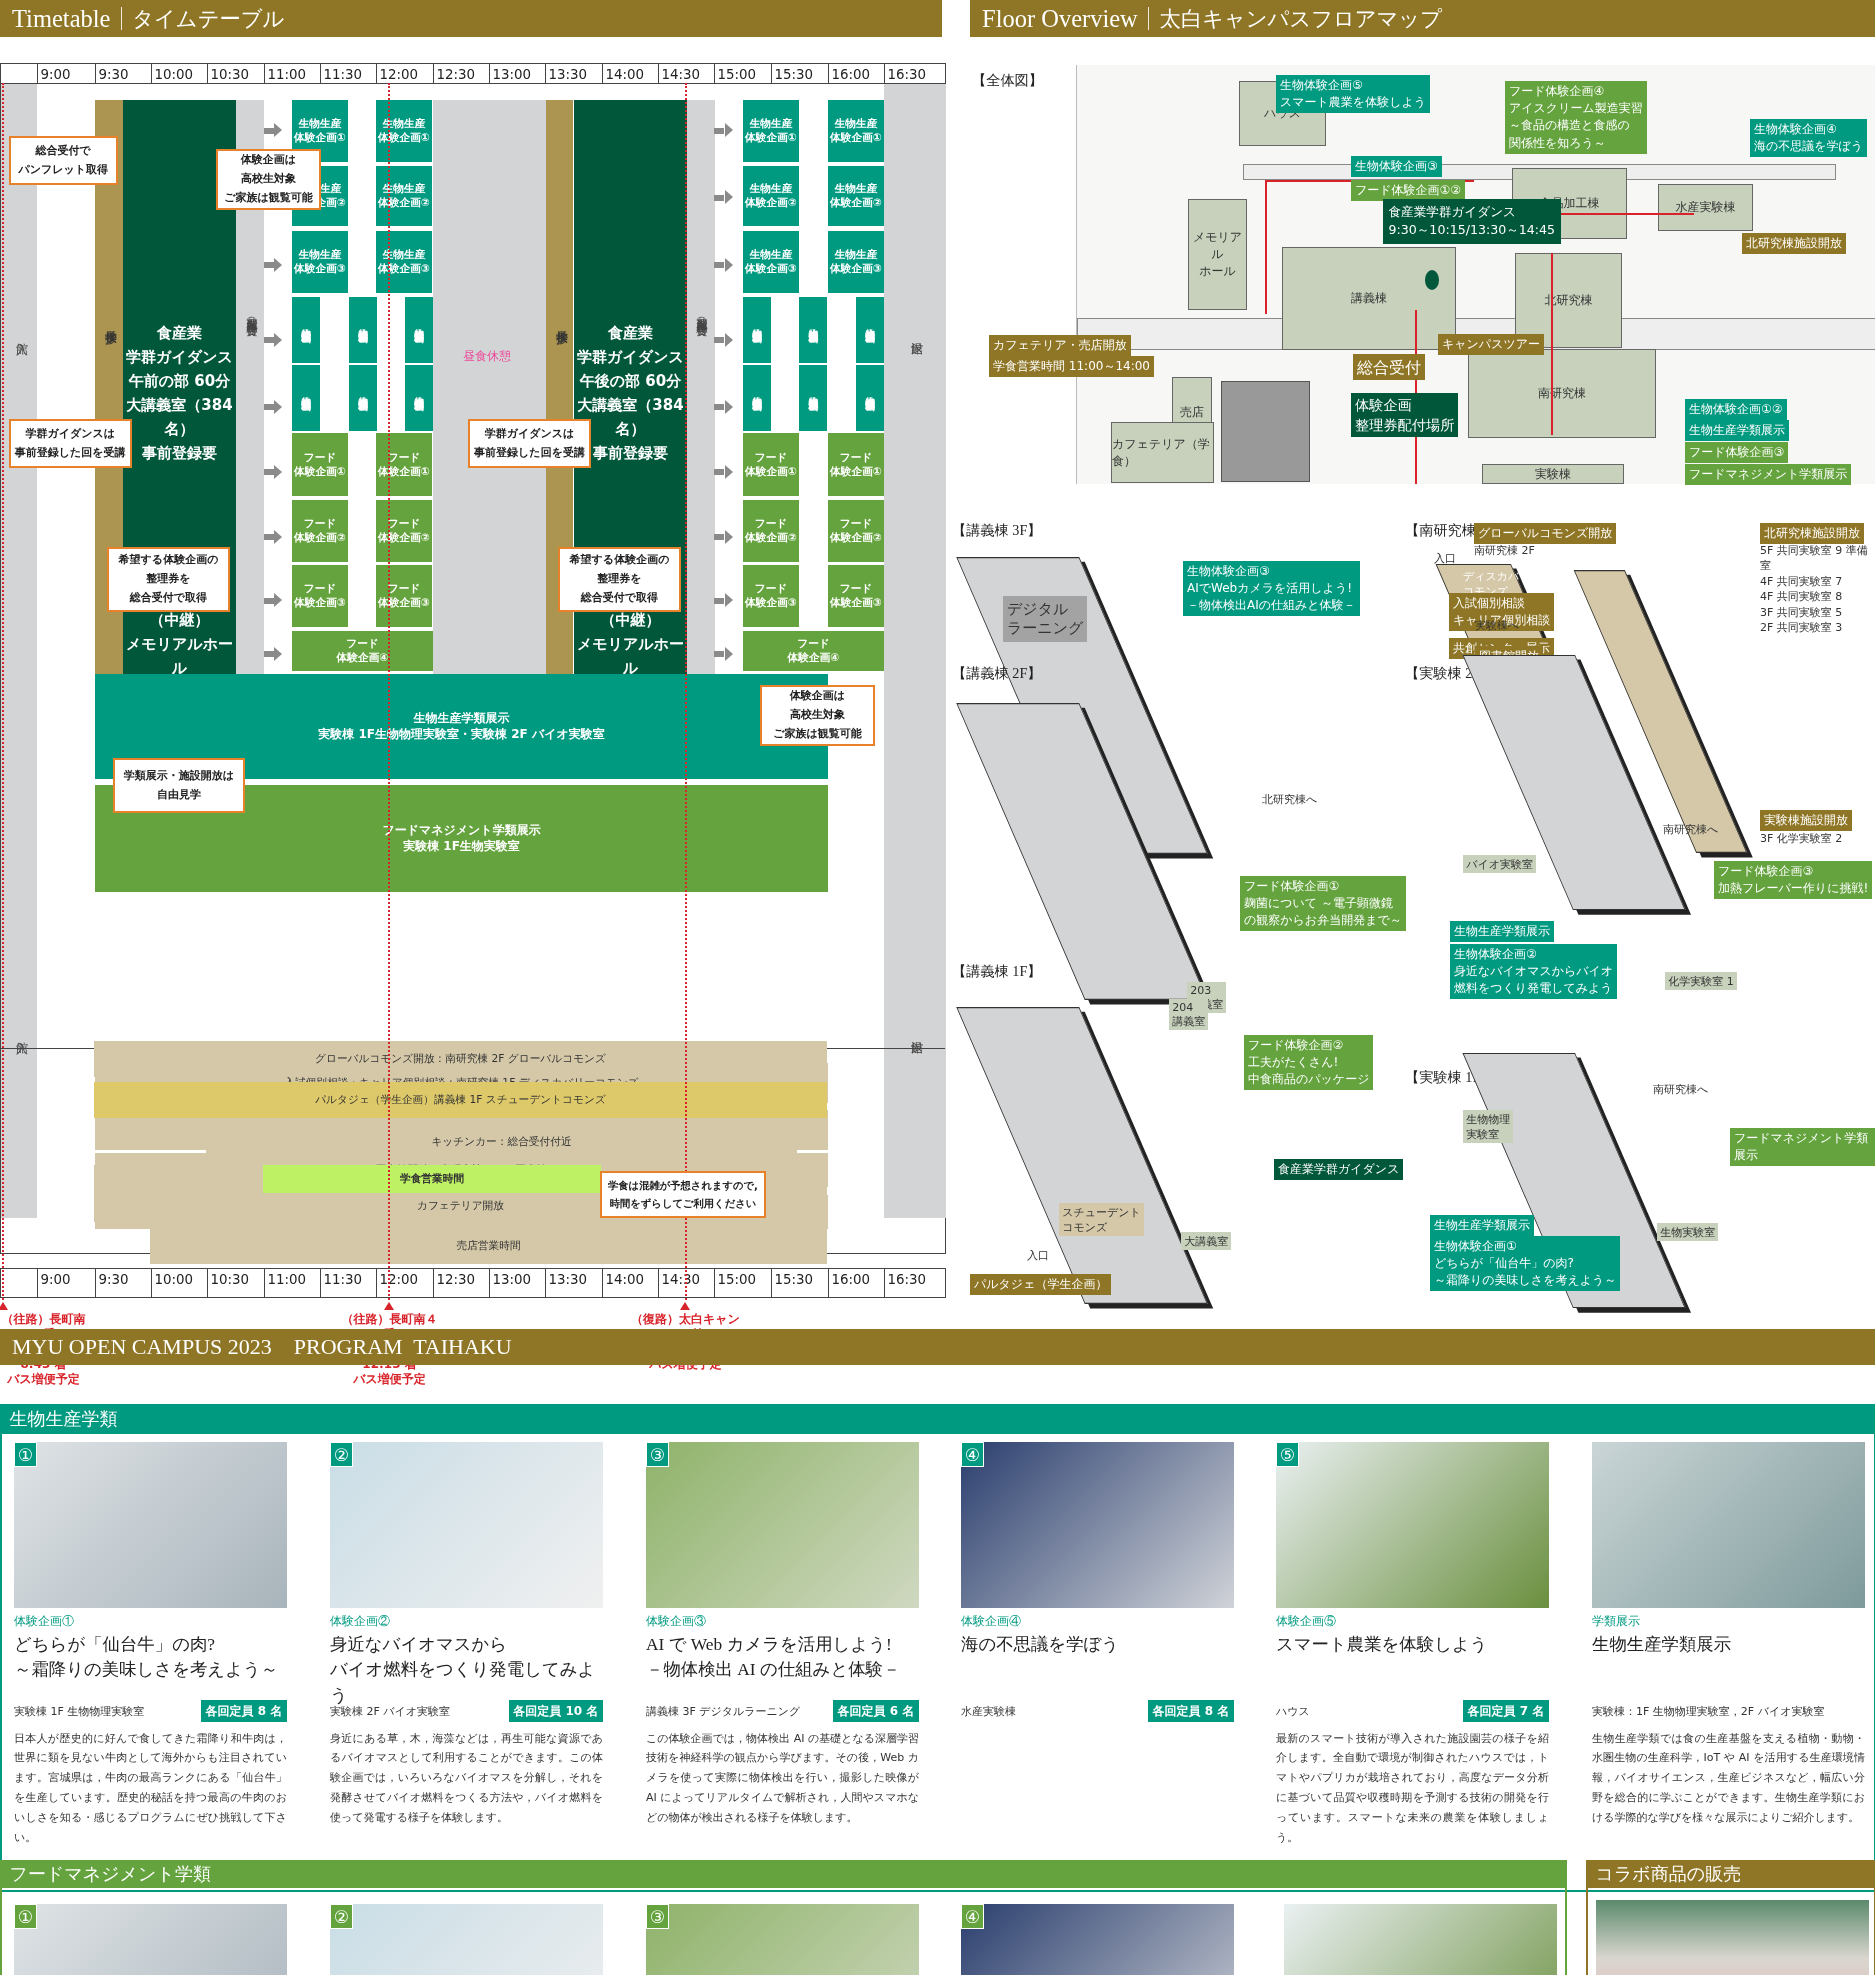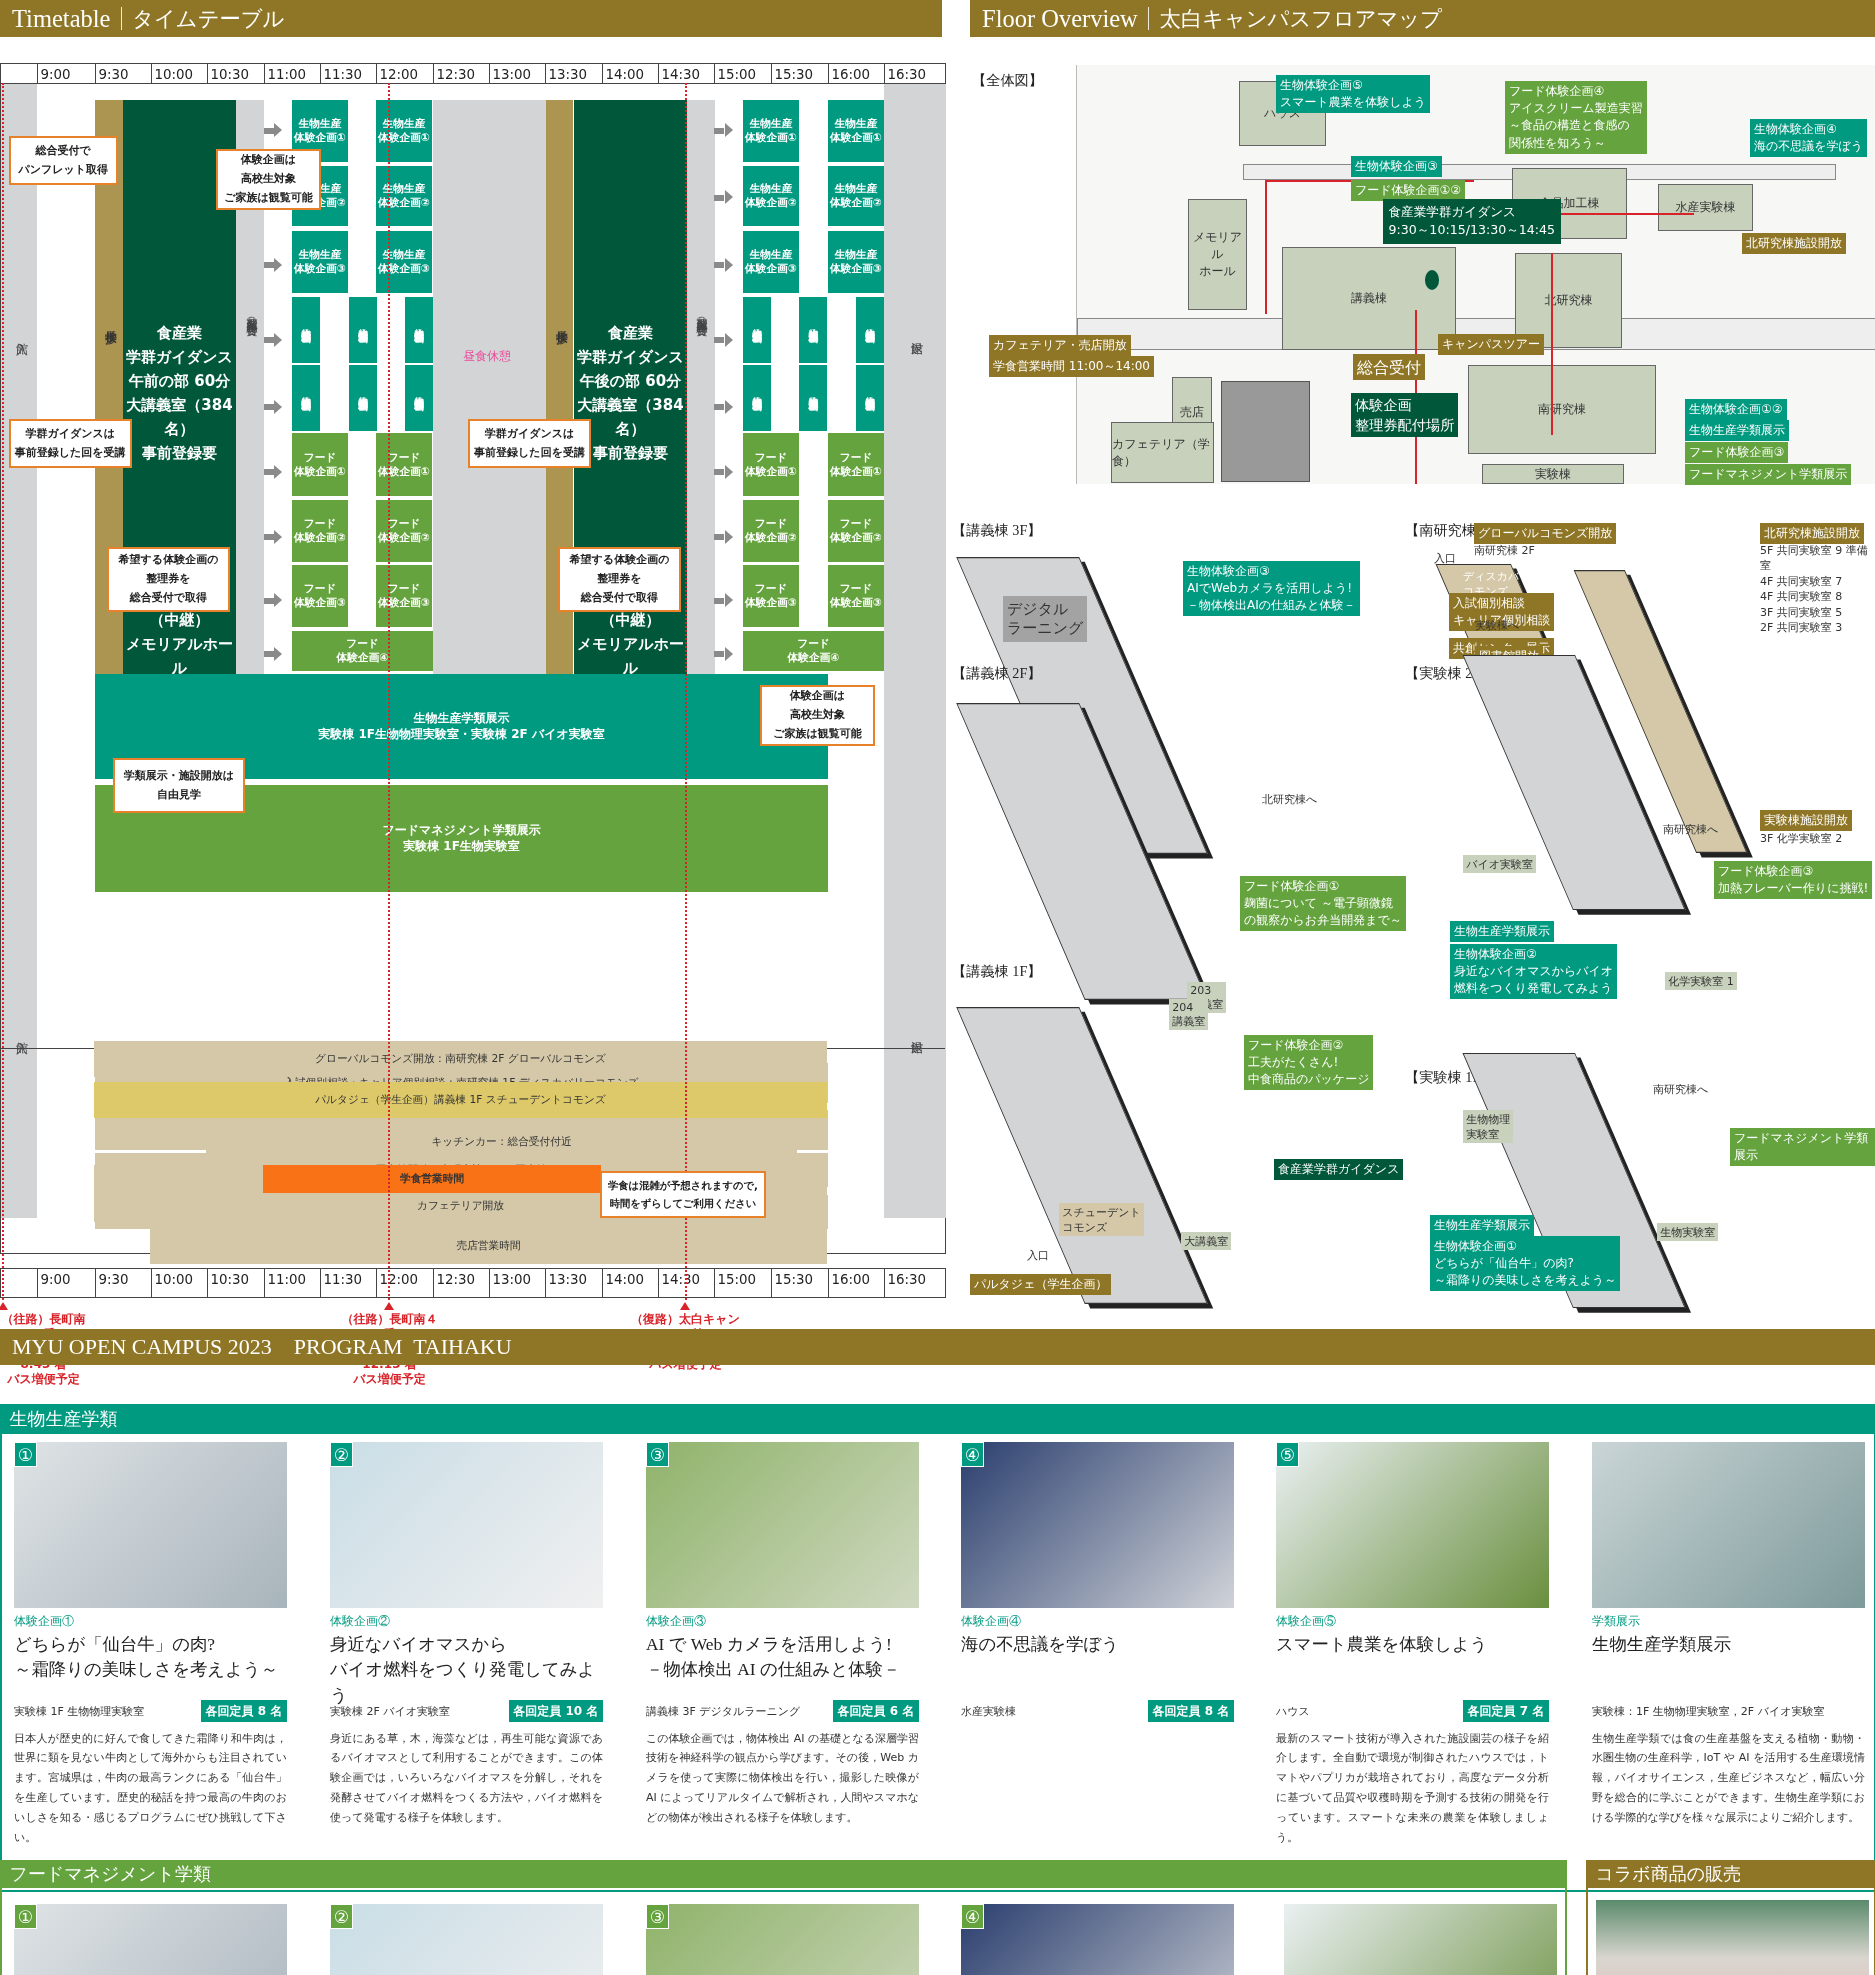--- a/index.html
+++ b/index.html
@@ -248,21 +248,21 @@
   <div class="blk tan" style="left:94px;top:1089px;width:733px;height:34px;font-weight:normal">図書館開放：南研究棟 1F2F 図書館</div>
   <div class="blk tan" style="left:94px;top:1131px;width:733px;height:34px;font-weight:normal">共創センター展示：南研究棟 1F ディスカバリーコモンズ</div>
 </div>
 
 <div class="blk tan" style="left:94px;top:1041px;width:733px;height:36px;font-weight:normal">グローバルコモンズ開放：南研究棟 2F グローバルコモンズ</div>
 <div class="blk ylw" style="left:94px;top:1082px;width:733px;height:36px;font-weight:normal">パルタジェ（学生企画）講義棟 1F スチューデントコモンズ</div>
 <div class="blk tan" style="left:206px;top:1124px;width:591px;height:36px;font-weight:normal">キッチンカー：総合受付付近</div>
 <div class="blk tan" style="left:94px;top:1165px;width:733px;height:57px;flex-direction:column;font-weight:normal">
   <div style="margin-top:24px">カフェテリア開放</div>
 </div>
-<div class="blk" style="left:263px;top:1165px;width:338px;height:28px;background:#f97316;color:#333;font-size:10.7px">学食営業時間</div>
+<div class="blk" style="left:263px;top:1165px;width:338px;height:28px;background:#bef264;color:#333;font-size:10.7px">学食営業時間</div>
 <div class="blk tan" style="left:150px;top:1228px;width:677px;height:36px;font-weight:normal">売店営業時間</div>
 
 <div class="abs" style="left:0;top:1268px;width:946px;height:30px;border:1.2px solid #444;background:#fff" id="botrow">
     <div class="tcell" style="left: 36px; width: 57px;">9:00</div>
     <div class="tcell" style="left: 94px; width: 56px;">9:30</div>
     <div class="tcell" style="left: 150px; width: 56px;">10:00</div>
     <div class="tcell" style="left: 206px; width: 56px;">10:30</div>
     <div class="tcell" style="left: 263px; width: 56px;">11:00</div>
     <div class="tcell" style="left: 319px; width: 56px;">11:30</div>
     <div class="tcell" style="left: 375px; width: 56px;">12:00</div>
@@ -327,21 +327,21 @@
   <div class="road" style="left:0;top:253px;width:799px;height:32px"></div>
   <div class="road" style="left:166px;top:99px;width:593px;height:16px"></div>
   <div class="bld" style="left:162px;top:16px;width:87px;height:65px">ハウス</div>
   <div class="bld" style="left:111px;top:134px;width:59px;height:111px;white-space:pre-line;text-align:center">メモリアル
 ホール</div>
   <div class="bld" style="left:205px;top:182px;width:174px;height:103px">講義棟</div>
   <div class="abs" style="left:348px;top:205px;width:14.2px;height:20px;border-radius:50%;background:#00573a"></div>
   <div class="bld" style="left:435px;top:103px;width:115px;height:71px">食品加工棟</div>
   <div class="bld" style="left:581px;top:119px;width:95px;height:47px">水産実験棟</div>
   <div class="bld" style="left:438px;top:188px;width:107px;height:95px">北研究棟</div>
-  <div class="bld" style="left:391px;top:300px;width:188px;height:89px">南研究棟</div>
+  <div class="bld" style="left:391px;top:284px;width:188px;height:89px">南研究棟</div>
   <div class="bld" style="left:405px;top:399px;width:142px;height:20px">実験棟</div>
   <div class="bld" style="left:95px;top:312px;width:40px;height:71px">売店</div>
   <div class="bld" style="left:34px;top:357px;width:103px;height:61px">カフェテリア（学食）</div>
   <div class="abs" style="left:144px;top:316px;width:89px;height:101px;background:#999;border:0.8px solid #555"></div>
   <div class="abs" style="left:320px;top:340px;width:16px;height:20px;border-radius:50%;background:#8f7626"></div>
   <div class="redline" style="left:338px;top:245px;width:1.6px;height:174px"></div>
   <div class="redline" style="left:188px;top:115px;width:1.6px;height:134px"></div>
   <div class="redline" style="left:188px;top:115px;width:209px;height:1.6px"></div>
   <div class="redline" style="left:340px;top:148px;width:277px;height:1.6px"></div>
   <div class="redline" style="left:474px;top:188px;width:1.6px;height:182px"></div>

